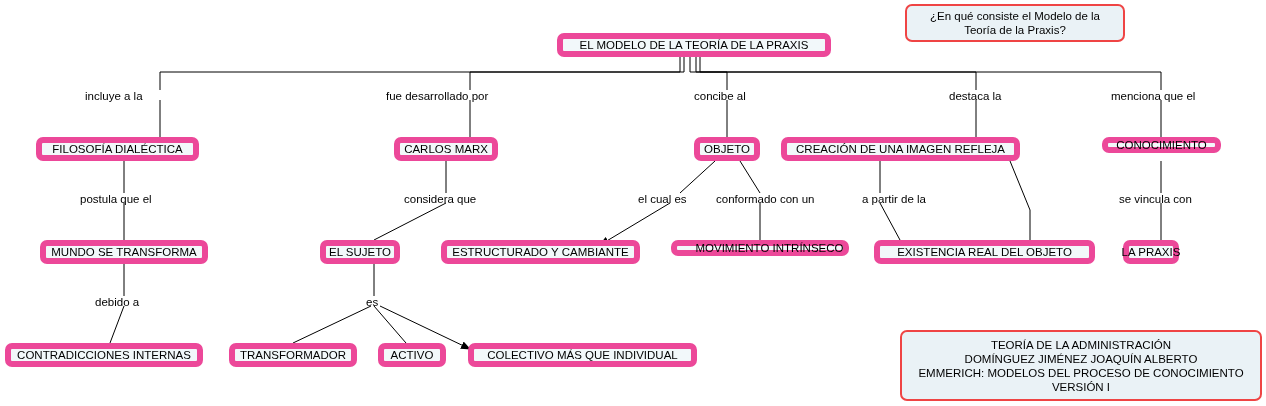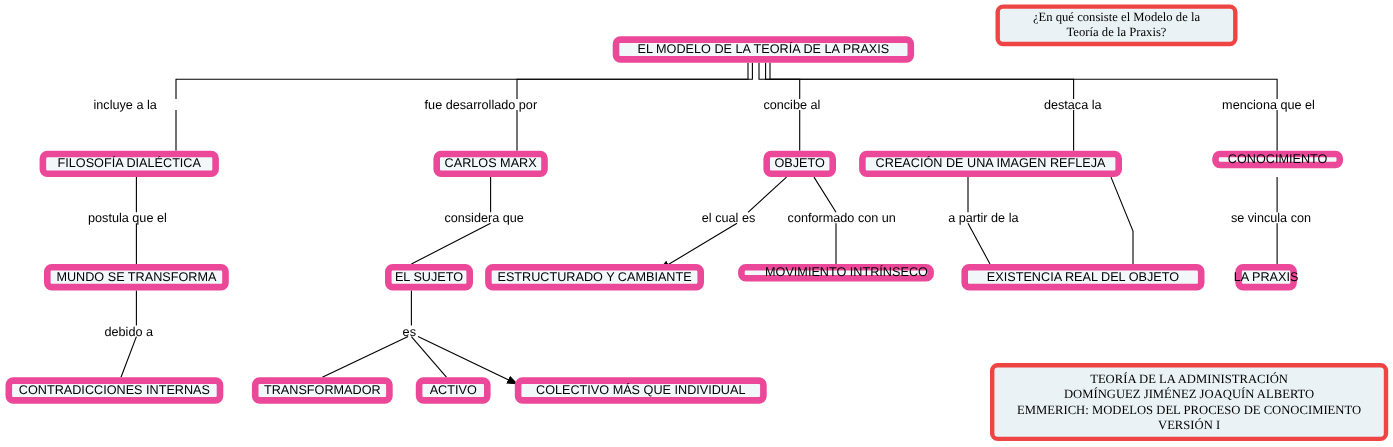--- a/index.html
+++ b/index.html
@@ -42,33 +42,32 @@
   .label {
     position: absolute;
     font-size: 11.5px;
     color: #000000;
     background: transparent;
     white-space: nowrap;
   }
   .legend {
     position: absolute;
     box-sizing: border-box;
-    border: 4px solid #ef4444;
+    border: 2px solid #ef4444;
     border-radius: 7px;
     background: #eaf2f6;
     color: #000000;
     font-size: 11.5px;
     line-height: 14px;
     text-align: center;
     padding: 4px 8px;
     white-space: pre-line;
     display: flex;
     align-items: center;
     justify-content: center;
-    font-family: Liberation Serif, serif;
   }
 </style>
 </head>
 <body>
 
 <div id="canvas">
 
   <svg class="links" viewBox="0 0 1266 406">
     <defs>
       <marker id="arrowhead" markerWidth="10" markerHeight="8" refX="9" refY="4" orient="auto" markerUnits="userSpaceOnUse">
@@ -111,21 +110,21 @@
       </div>
       <div class="node" style="left: 781px; top: 137px; width: 239px; height: 24px;">
         <span>CREACIÓN DE UNA IMAGEN REFLEJA</span>
       </div>
       <div class="node" style="left: 1102px; top: 137px; width: 119px; height: 16px;">
         <span>CONOCIMIENTO</span>
       </div>
       <div class="node" style="left: 40px; top: 240px; width: 168px; height: 24px;">
         <span>MUNDO SE TRANSFORMA</span>
       </div>
-      <div class="node" style="left: 350px; top: 240px; width: 80px; height: 24px;">
+      <div class="node" style="left: 320px; top: 240px; width: 80px; height: 24px;">
         <span>EL SUJETO</span>
       </div>
       <div class="node" style="left: 441px; top: 240px; width: 199px; height: 24px;">
         <span>ESTRUCTURADO Y CAMBIANTE</span>
       </div>
       <div class="node" style="left: 671px; top: 240px; width: 178px; height: 16px; padding-left: 26px;">
         <span>MOVIMIENTO INTRÍNSECO</span>
       </div>
       <div class="node" style="left: 874px; top: 240px; width: 221px; height: 24px;">
         <span>EXISTENCIA REAL DEL OBJETO</span>

